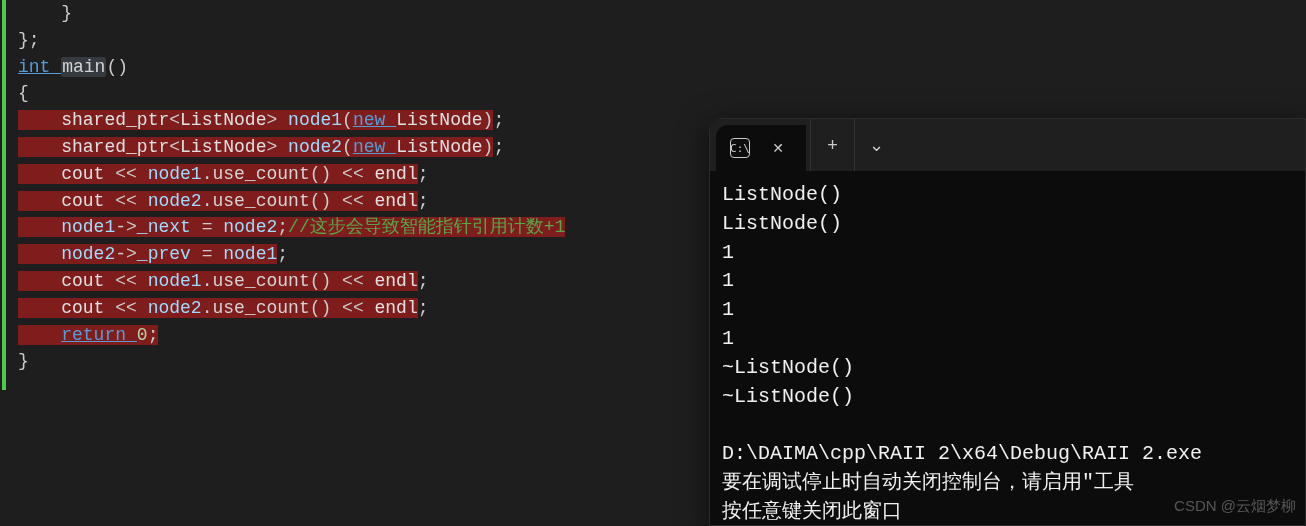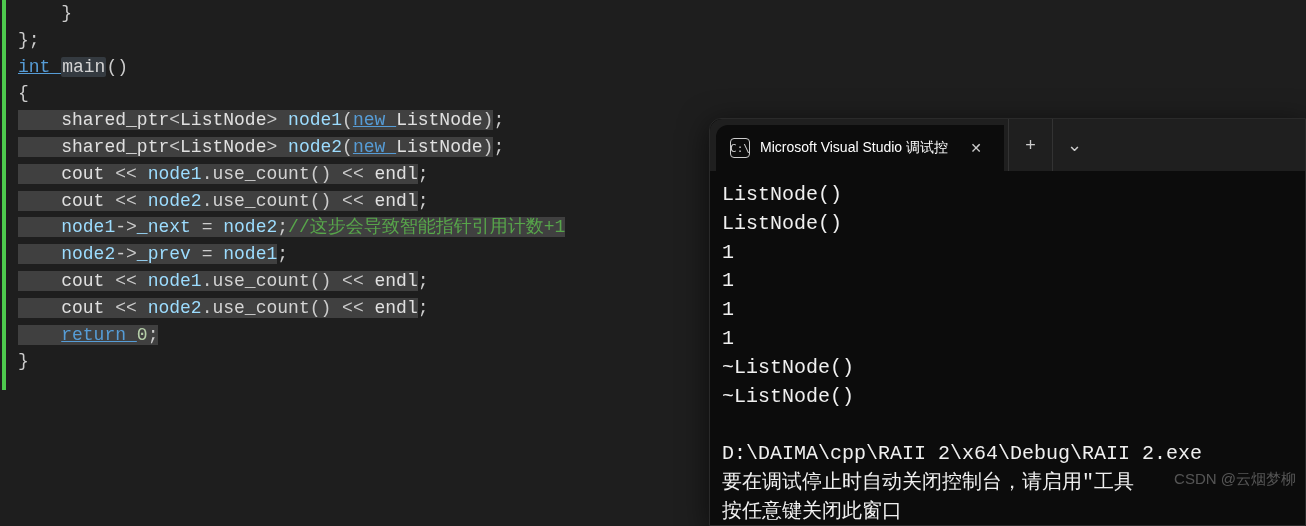--- a/index.html
+++ b/index.html
@@ -36,21 +36,21 @@
   }
   .code {
     position: absolute;
     left: 18px;
     top: 0;
     white-space: pre;
     line-height: 26.8px;
     font-size: 18px;
   }
   .line { height: 26.8px; }
-  .sel { background: #404040; }
+  .sel { background: #7f1d1d; }
   .kw  { color: #569cd6; text-decoration: underline; }
   .pn  { color: #cccccc; }
   .id  { color: #e0e0e0; }
   .fn  { color: #d4d4d4; }
   .com { color: #57a64a; }
   .num { color: #b5cea8; }
   .gray{ color: #9cdcfe; }
 
   
   .term {
@@ -113,42 +113,41 @@
   .term-body {
     padding: 10px 12px;
     color: #f0f0f0;
     font-family: Consolas, 'Courier New', monospace;
     font-size: 20px;
     line-height: 28.8px;
     white-space: pre;
   }
   .watermark {
     position:absolute;
-    right: 10px; bottom: 37px;
+    right: 10px; bottom: 10px;
     color: rgba(220,220,220,0.35);
     font-family: "Segoe UI", sans-serif;
     font-size: 15px;
     pointer-events:none;
   }
 </style>
 </head>
 <body>
 
 <div class="editor">
   <div class="gutter">
     <div class="green-bar"></div>
   </div>
   <div class="code" id="code-area"><div class="line">    <span class="pn">}</span></div><div class="line"><span class="pn">};</span></div><div class="line"><span class="kw">int </span><span style="background:#343a40;padding:0 1px;border-radius:2px;"><span class="fn">main</span></span><span class="pn">()</span></div><div class="line"><span class="pn">{</span></div><div class="line"><span class="sel">    <span class="id">shared_ptr</span><span class="pn">&lt;</span><span class="id">ListNode</span><span class="pn">&gt; </span><span class="gray">node1</span><span class="pn">(</span><span class="kw">new </span><span class="id">ListNode</span><span class="pn">)</span></span><span class="pn">;</span></div><div class="line"><span class="sel">    <span class="id">shared_ptr</span><span class="pn">&lt;</span><span class="id">ListNode</span><span class="pn">&gt; </span><span class="gray">node2</span><span class="pn">(</span><span class="kw">new </span><span class="id">ListNode</span><span class="pn">)</span></span><span class="pn">;</span></div><div class="line"><span class="sel">    <span class="id">cout </span><span class="pn">&lt;&lt; </span><span class="gray">node1</span><span class="pn">.</span><span class="fn">use_count</span><span class="pn">() </span><span class="pn">&lt;&lt; </span><span class="id">endl</span></span><span class="pn">;</span></div><div class="line"><span class="sel">    <span class="id">cout </span><span class="pn">&lt;&lt; </span><span class="gray">node2</span><span class="pn">.</span><span class="fn">use_count</span><span class="pn">() </span><span class="pn">&lt;&lt; </span><span class="id">endl</span></span><span class="pn">;</span></div><div class="line"><span class="sel">    <span class="gray">node1</span><span class="pn">-&gt;</span><span class="gray">_next</span><span class="pn"> = </span><span class="gray">node2</span><span class="pn">;</span><span class="com">//这步会导致智能指针引用计数+1</span></span></div><div class="line"><span class="sel">    <span class="gray">node2</span><span class="pn">-&gt;</span><span class="gray">_prev</span><span class="pn"> = </span><span class="gray">node1</span></span><span class="pn">;</span></div><div class="line"><span class="sel">    <span class="id">cout </span><span class="pn">&lt;&lt; </span><span class="gray">node1</span><span class="pn">.</span><span class="fn">use_count</span><span class="pn">() </span><span class="pn">&lt;&lt; </span><span class="id">endl</span></span><span class="pn">;</span></div><div class="line"><span class="sel">    <span class="id">cout </span><span class="pn">&lt;&lt; </span><span class="gray">node2</span><span class="pn">.</span><span class="fn">use_count</span><span class="pn">() </span><span class="pn">&lt;&lt; </span><span class="id">endl</span></span><span class="pn">;</span></div><div class="line"><span class="sel">    <span class="kw">return </span><span class="num">0</span><span class="pn">;</span></span></div><div class="line"><span class="pn">}</span></div></div>
 </div>
 
 <div class="term">
   <div class="titlebar">
     <div class="tab">
       <span class="bicon">C:\</span>
-      <span style="font-weight:500;">Microsoft Visual Studio 调试控</span>
       <span class="tab-close">✕</span>
     </div>
     <div class="titlebar-right">
       <div class="tbtn" style="border-left:1px solid #333;">
         <span>+</span>
       </div>
       <div class="tbtn" style="border-left:1px solid #333;">
         <span>⌄</span>
       </div>
     </div>

